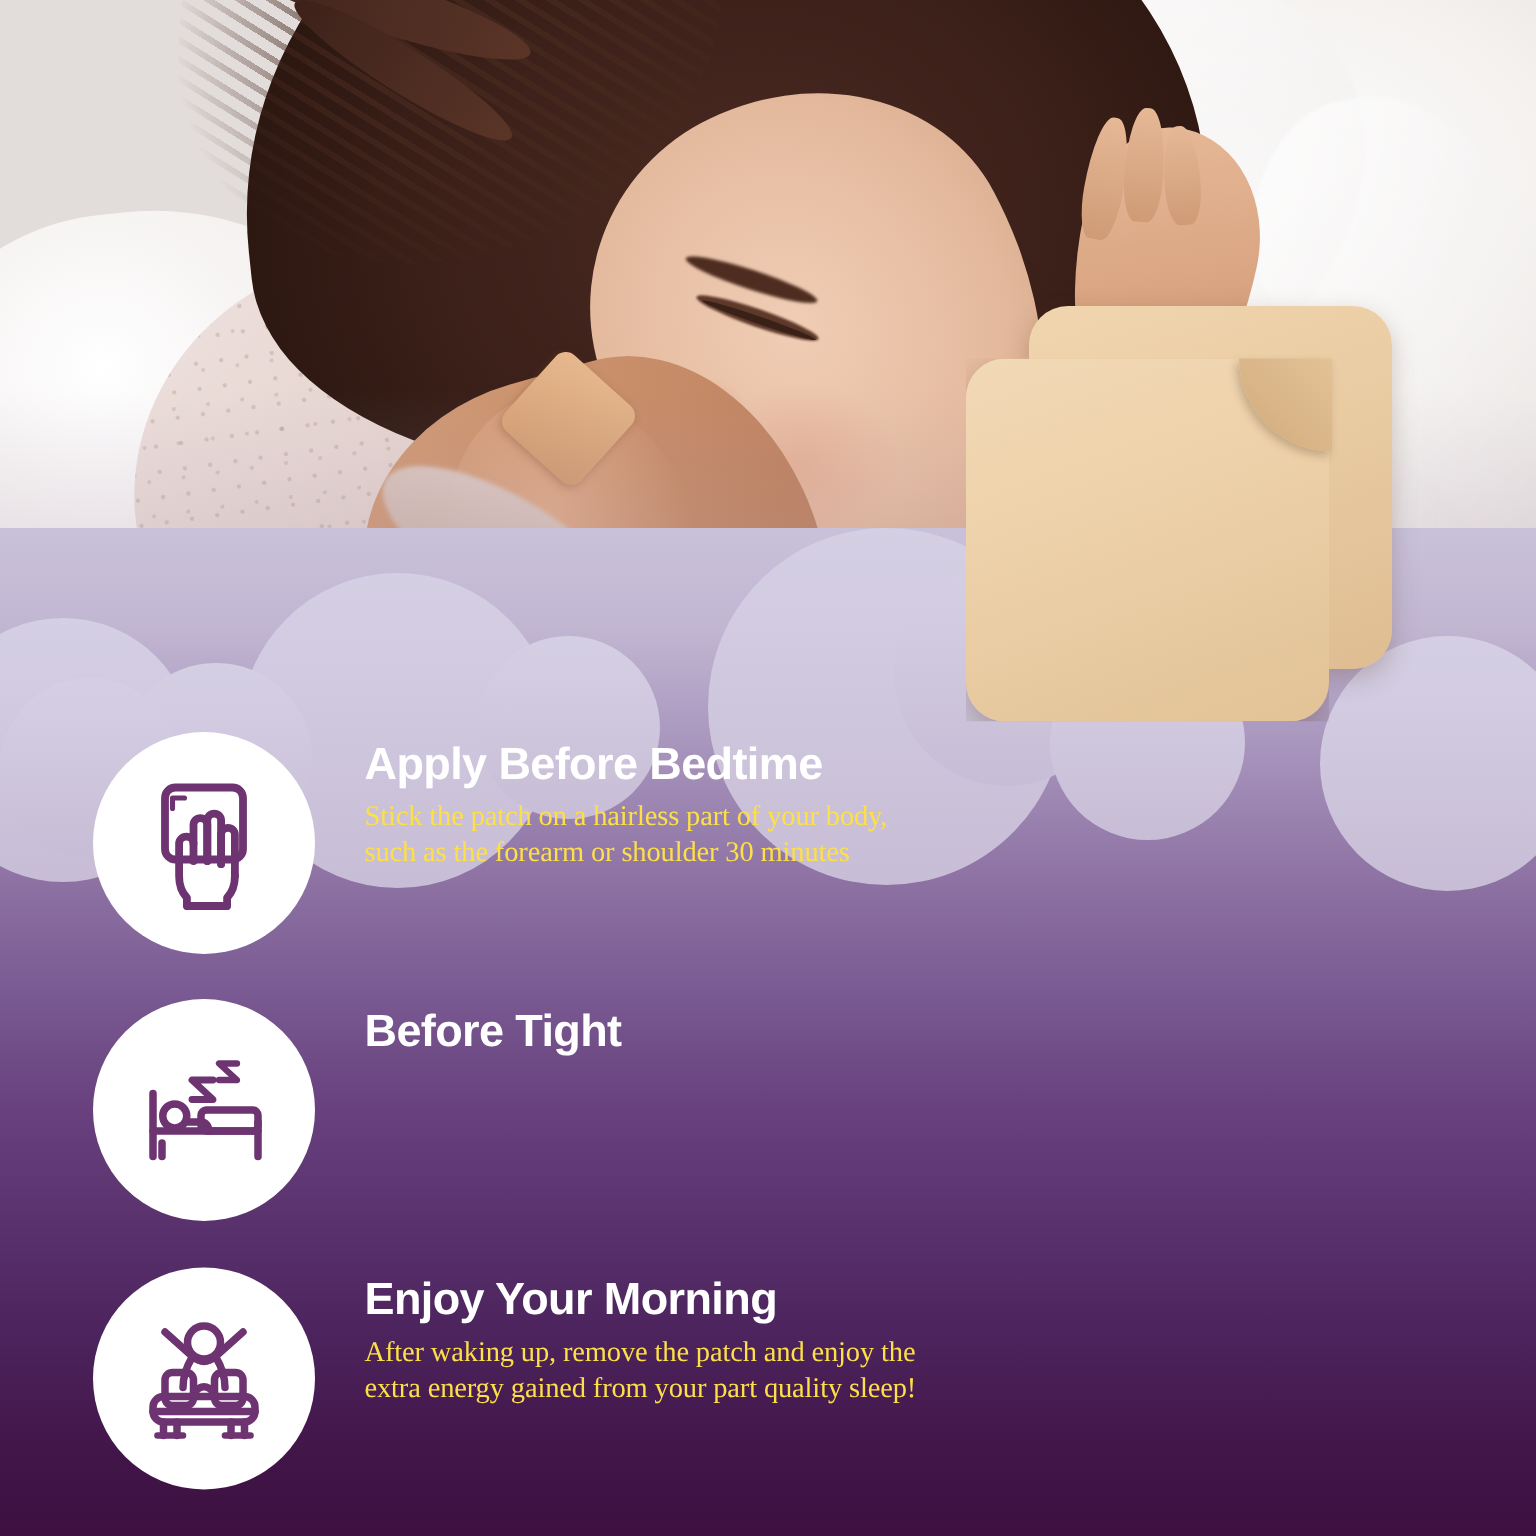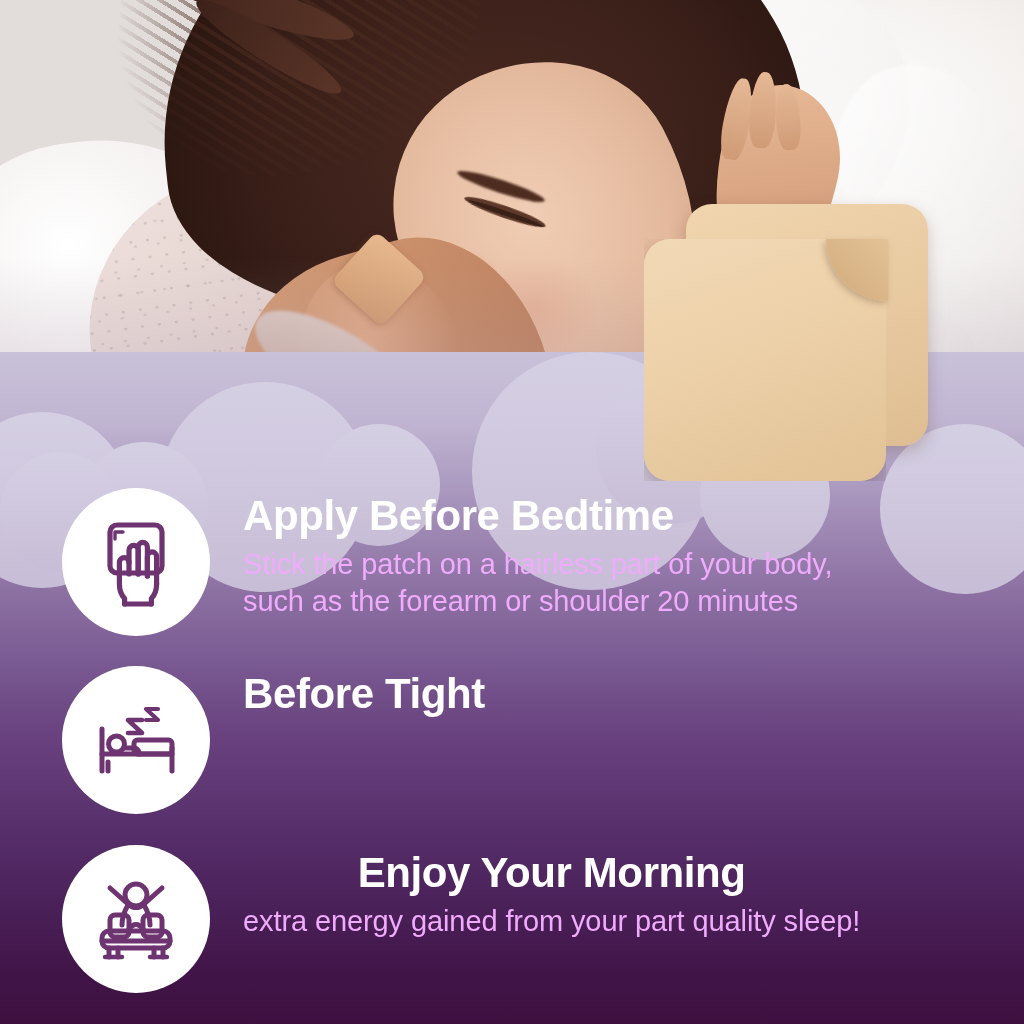--- a/index.html
+++ b/index.html
@@ -236,49 +236,50 @@
     left:0; top:470px;
     width:1024px;
   }
   .step {
     position:absolute;
     display:flex;
     align-items:flex-start;
   }
   .step-1 { left:62px; top:18px; }
   .step-2 { left:62px; top:196px; }
-  .step-3 { left:62px; top:375px;text-align:center; }
+  .step-3 { left:62px; top:375px; }
 
   .icon-circle {
     flex:0 0 auto;
     width:148px; height:148px;
     border-radius:50%;
     background:#ffffff;
     display:flex; align-items:center; justify-content:center;
   }
   .icon-circle svg { display:block; }
 
   .step-text { margin-left:33px; padding-top:6px; }
 
   .step-title {
     color:#ffffff;
-    font-size:42px;
+    font-size:30px;
     font-weight:bold;
     letter-spacing:-0.4px;
     line-height:1.06;
     white-space:nowrap;
   }
   .step-desc {
-    color:#f0abfc;
-    font-size:29px;
+    color:#fde047;
+    font-size:19px;
     font-weight:normal;
     line-height:1.30;
     margin-top:7px;
     max-width:700px;
     letter-spacing:-0.1px;
+    font-family:Liberation Serif, serif;
   }
   .step-desc span { display:block; white-space:nowrap; }
 
   
   .patch-back {
     position:absolute;
     left:686px; top:204px;
     width:242px; height:242px;
     background: linear-gradient(160deg, #f0d5ae 0%, #e9cba2 45%, #dfbd92 100%);
     border-radius:26px;
@@ -383,21 +384,21 @@
           <path d="M59.4 62 V42.5 a4.6 4.6 0 0 1 9.2 0 V70"></path>
           <path d="M41 48.5 a4.8 4.8 0 0 0-9.6 0 V70 q0 9 5.2 14.5 V90"></path>
           <path d="M68.6 70 q0 9-5.2 14.5 V90"></path>
           <path d="M37 90 H63"></path>
         </svg>
       </div>
       <div class="step-text">
         <div class="step-title">Apply Before Bedtime</div>
         <div class="step-desc">
           <span>Stick the patch on a hairless part of your body,</span>
-          <span>such as the forearm or shoulder 20 minutes</span>
+          <span>such as the forearm or shoulder 30 minutes</span>
         </div>
       </div>
     </div>
 
     <div class="step step-2">
       <div class="icon-circle">
         <svg width="96" height="96" viewBox="0 0 96 96" fill="none" stroke="#6e3371" stroke-width="5" stroke-linecap="round" stroke-linejoin="round">
           <path d="M14 37 V79"></path>
           <path d="M14 62 H84"></path>
           <path d="M84 56 V79"></path>
@@ -428,19 +429,20 @@
           <path d="M41 58 q7-9 14 0"></path>
           <rect x="14" y="60" width="68" height="17" rx="7"></rect>
           <path d="M14 70 H82"></path>
           <path d="M21 77 V86 M30 77 V86 M66 77 V86 M75 77 V86"></path>
           <path d="M17 86 H34 M62 86 H79" stroke-width="4.4"></path>
         </svg>
       </div>
       <div class="step-text">
         <div class="step-title">Enjoy Your Morning</div>
         <div class="step-desc">
+          <span>After waking up, remove the patch and enjoy the</span>
           <span>extra energy gained from your part quality sleep!</span>
         </div>
       </div>
     </div>
 
   </div>
 </div>
 
 </body></html>

